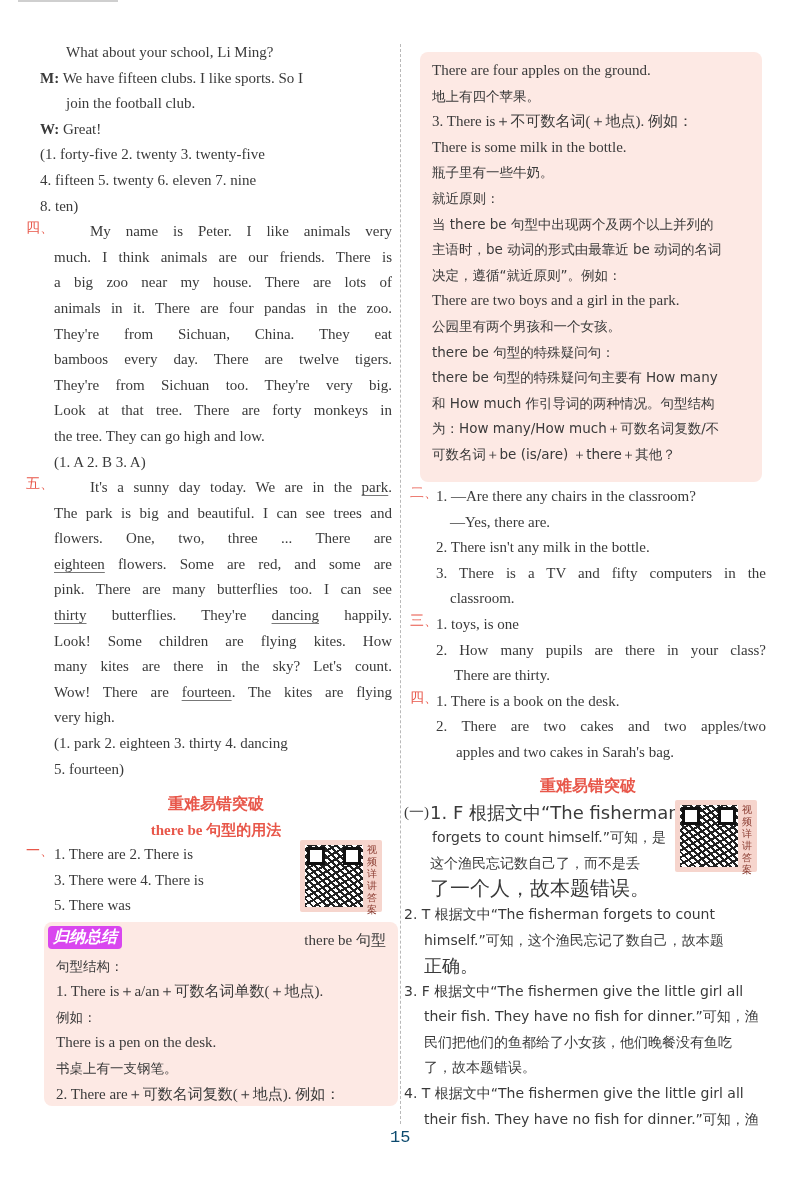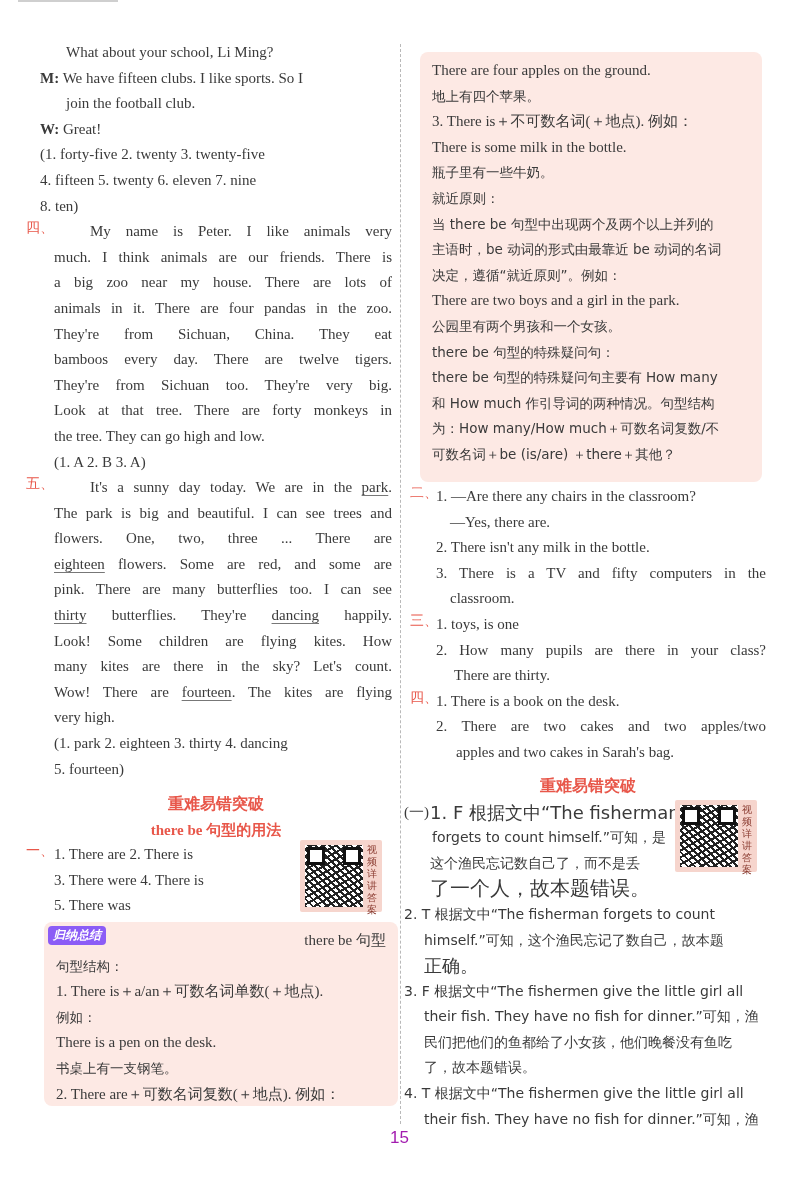--- a/index.html
+++ b/index.html
@@ -17,32 +17,32 @@
   .ind { padding-left:26px; }
   .sec { color:#e8574a; font-family:"DejaVu Sans",sans-serif; font-size:14px; }
   .row { position:relative; }
   .row .sec { position:absolute; left:0; top:0; }
   .u { text-decoration:underline; text-decoration-color:#777; text-underline-offset:3px; }
   .head1 { color:#e8574a; font-family:"DejaVu Sans",sans-serif; font-weight:bold; font-size:16px; text-align:center; line-height:28px; }
   .head2 { color:#e8574a; font-weight:bold; font-size:15px; text-align:center; line-height:24px; }
   .note-box { background:#fde9e4; border-radius:8px; padding:6px 12px; }
   .note-left { position:absolute; left:44px; top:922px; width:330px; height:172px; }
   .note-right { position:absolute; left:420px; top:52px; width:318px; height:418px; }
-  .badge { display:inline-block; background:#8b5cf6; color:#fff; font-family:"DejaVu Sans",sans-serif; font-weight:bold; font-style:italic; font-size:12px; padding:1px 5px; border-radius:4px; position:absolute; left:4px; top:4px; }
+  .badge { display:inline-block; background:#d946ef; color:#fff; font-family:"DejaVu Sans",sans-serif; font-weight:bold; font-style:italic; font-size:16px; padding:1px 5px; border-radius:4px; position:absolute; left:4px; top:4px; }
   .zh { font-family:"DejaVu Sans",sans-serif; font-size:13.5px; }
   .qr { position:absolute; width:82px; height:72px; background:#f6d5cd; border-radius:2px; }
   .qr .code { position:absolute; left:5px; top:5px; width:58px; height:62px; background:#fff;
     background-image:
       repeating-linear-gradient(45deg,#222 0 2px,transparent 2px 5px),
       repeating-linear-gradient(-30deg,#222 0 2px,transparent 2px 6px); }
   .qr .code::before, .qr .code::after { content:""; position:absolute; width:12px; height:12px; border:3px solid #111; background:#fff; }
   .qr .code::before { left:2px; top:2px; }
   .qr .code::after { right:2px; top:2px; }
   .qr .lbl { position:absolute; right:3px; top:4px; width:12px; font-size:10px; line-height:12px; color:#8a3b30; font-family:"DejaVu Sans",sans-serif; }
-  .pageno { position:absolute; left:390px; top:1128px; font-family:Liberation Sans, sans-serif; font-size:17px; color:#a21caf; }
+  .pageno { position:absolute; left:390px; top:1128px; font-family:Liberation Mono, monospace; font-size:17px; color:#0c4a6e; }
 </style>
 </head>
 <body>
 
 <div class="topbar"></div>
 <div class="divider"></div>
 
 <div class="col col-left">
   <div class="line ind">What about your school, Li Ming?</div>
   <div class="line"><b>M:</b> <span>We have fifteen clubs. I like sports. So I</span></div>

